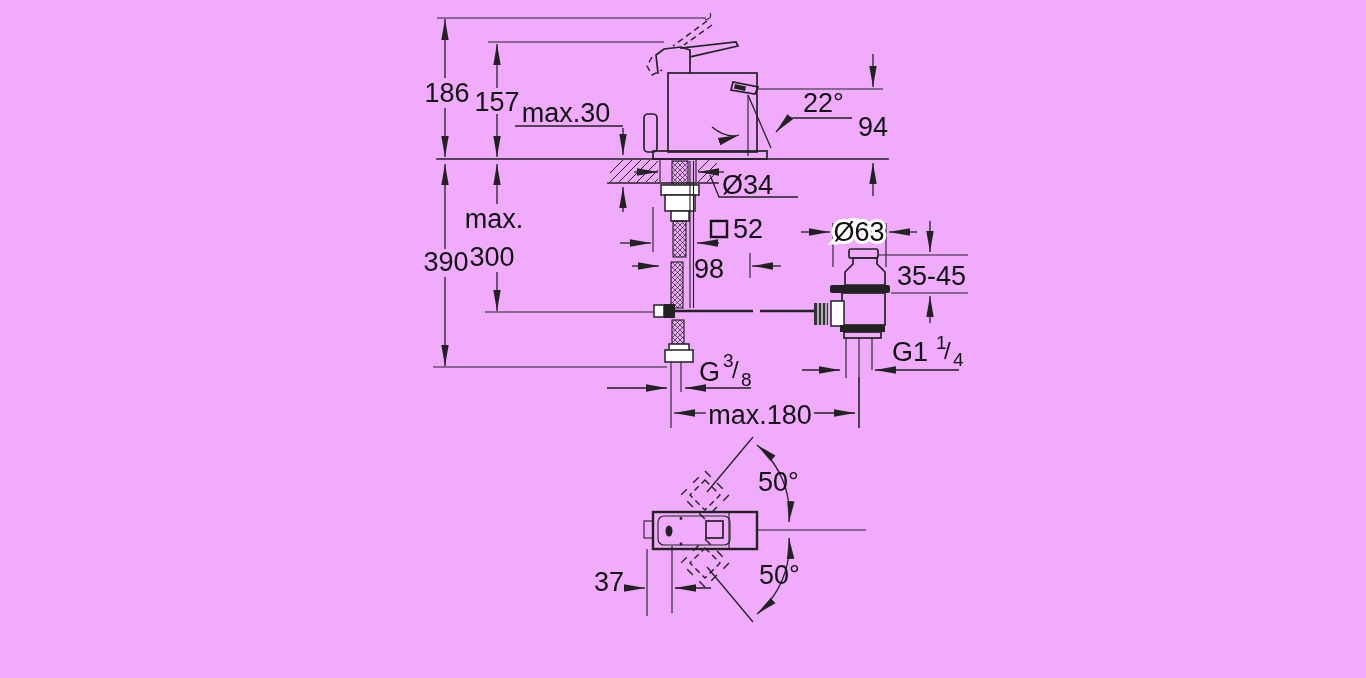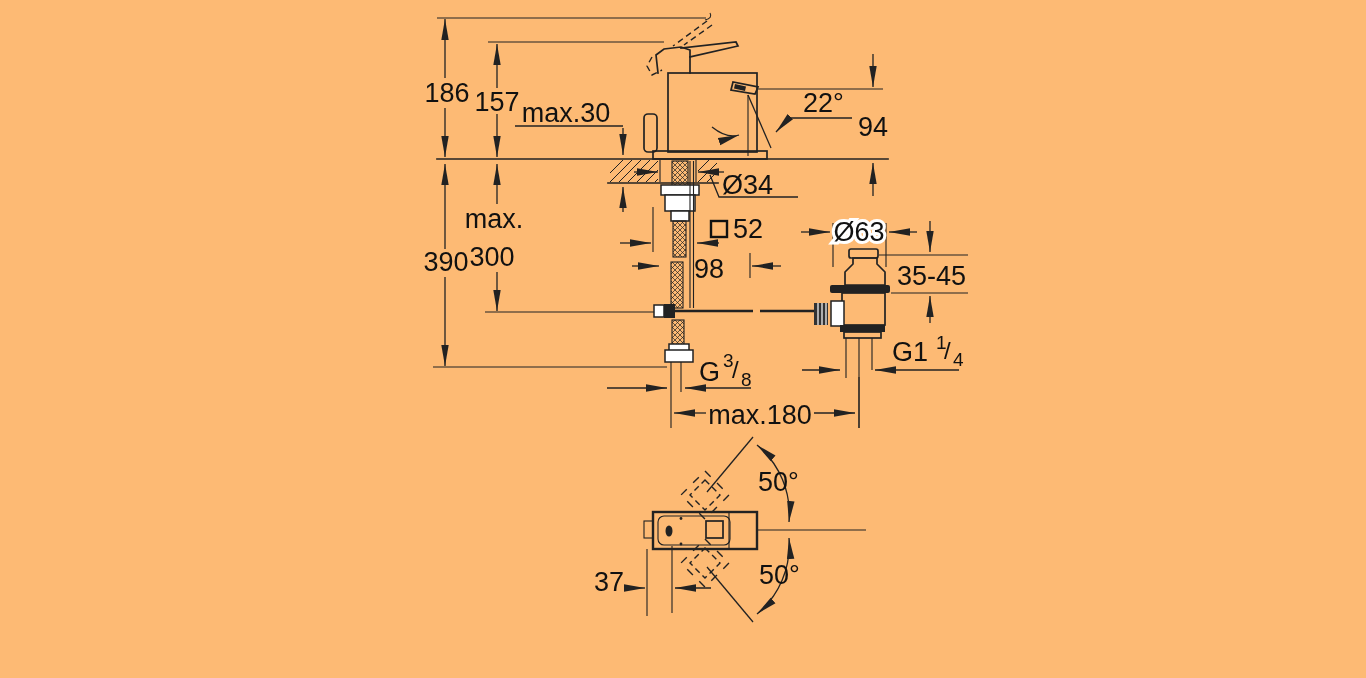--- a/index.html
+++ b/index.html
@@ -1,16 +1,16 @@
 <!DOCTYPE html>
 <html><head>
 <meta charset="utf-8">
 <style>
   html,body{margin:0;padding:0;background:#fff;}
-  #stage{position:relative;width:1366px;height:678px;background:#fdba74;overflow:hidden;
+  #stage{position:relative;width:1366px;height:678px;background:#f0abfc;overflow:hidden;
          font-family:"Liberation Sans", sans-serif;}
   svg{display:block;}
   .ln   {stroke:#222;stroke-width:1.7;fill:none;stroke-linecap:square;}
   .ln2  {stroke:#222;stroke-width:2.4;fill:none;}
   .dim  {stroke:#222;stroke-width:1.3;fill:none;}
   .ext  {stroke:#222;stroke-width:1.1;fill:none;}
   .hat  {stroke:#222;stroke-width:1.0;fill:none;}
   .dash {stroke:#222;stroke-width:1.4;fill:none;stroke-dasharray:6 4;}
   .dash2{stroke:#222;stroke-width:1.4;fill:none;stroke-dasharray:8 9;}
   .fillw{fill:#fff;stroke:#222;stroke-width:1.5;}

